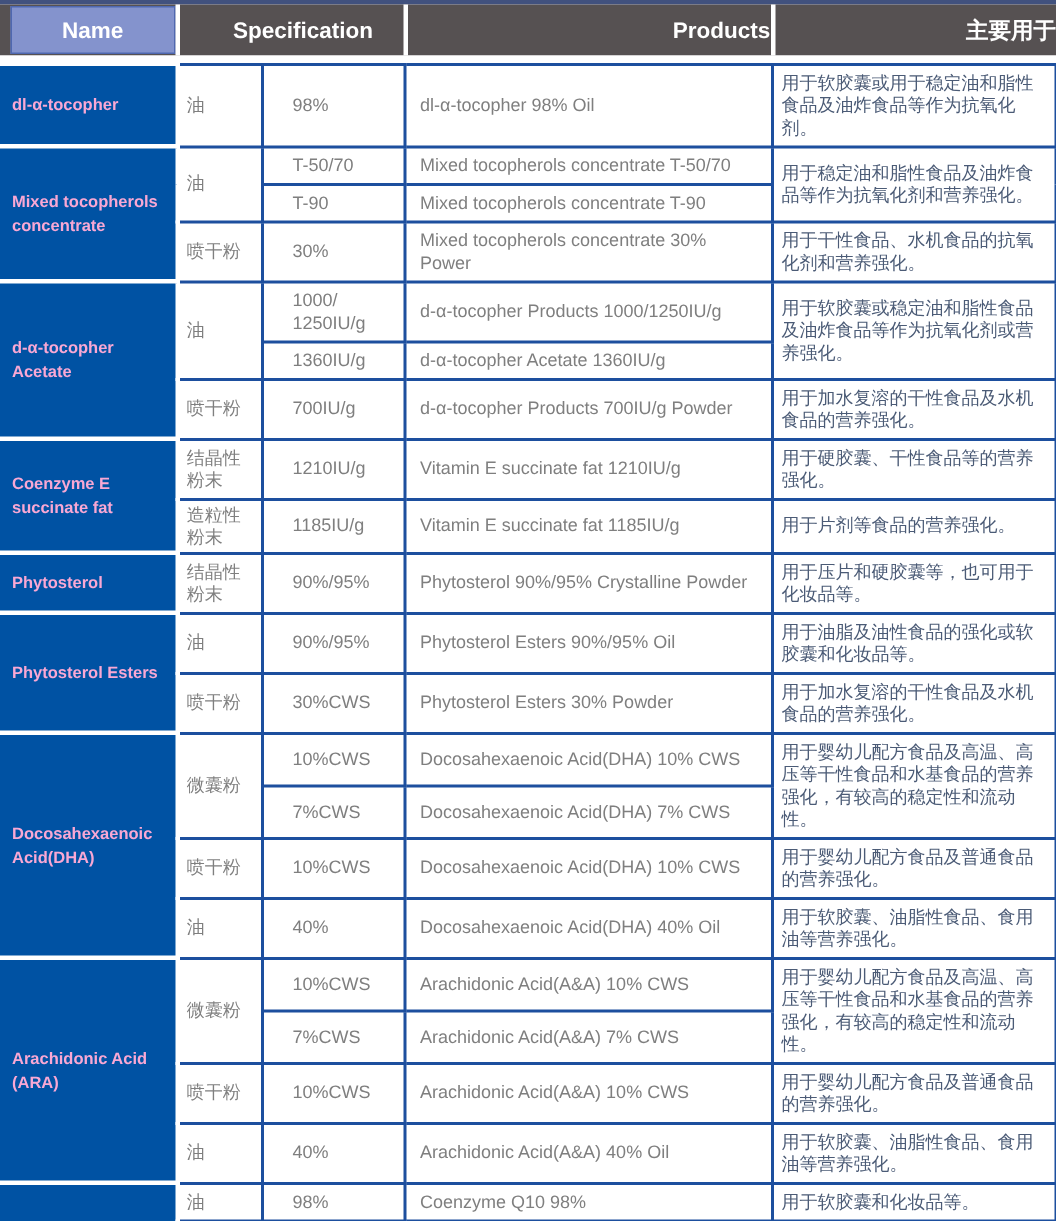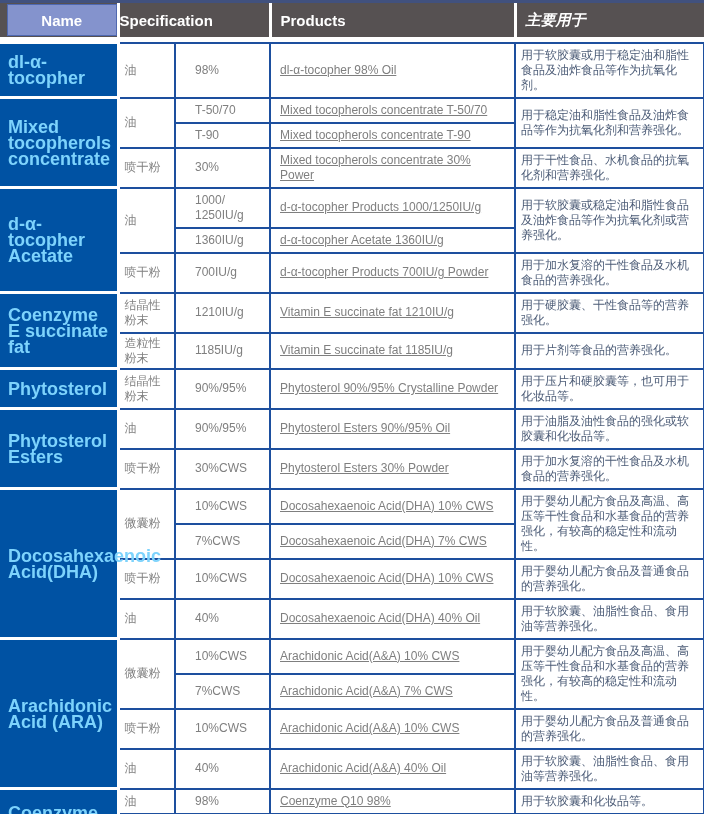--- a/index.html
+++ b/index.html
@@ -42,53 +42,53 @@
   th.h-name{padding-left:7px;}
   th.h-name .name-chip{
     display:block;
     height:32px;
     line-height:32px;
     text-align:center;
     background:var(--name-chip-blue);
     border:1px solid var(--name-chip-border);
     box-sizing:border-box;
   }
-  th.h-spec{text-align:left;}
-  th.h-products,th.h-use{text-align:left;padding-left:9px;}
-  th.h-use{border-right:none;font-style:italic;}
+  th.h-spec{text-align:center;padding-left:16px;}
+  th.h-products,th.h-use{text-align:right;padding-left:9px;}
+  th.h-use{border-right:none;}
 
   tr.gap-row td{
     height:4px;
     padding:0;
     border:none;
     background:#fff;
   }
 
   tbody td{
     border:2px solid var(--grid-blue);
     background:#fff;
     font-size:12px;
     line-height:15px;
     color:var(--body-text);
     vertical-align:middle;
     padding:4px 6px;
   }
   td.name-cell{
     background:var(--name-col-blue);
-    color:#7dd3fc;
+    color:#f9a8d4;
     font-weight:bold;
-    font-size:18px;
+    font-size:11px;
     line-height:16px;
     border:3px solid #fff;
     border-left:none;
     padding:2px 4px 2px 8px;
   }
   td.form-cell{padding:2px 2px 2px 5px;}
   td.spec-cell{padding-left:19px;}
-  td.product-cell{padding-left:9px;text-decoration:underline;}
+  td.product-cell{padding-left:9px;}
   td.use-cell{
     color:var(--use-text);
     line-height:15px;
     padding:4px 4px 4px 5px;
     border-radius:26px;
   }
 </style>
 </head>
 <body>
 

